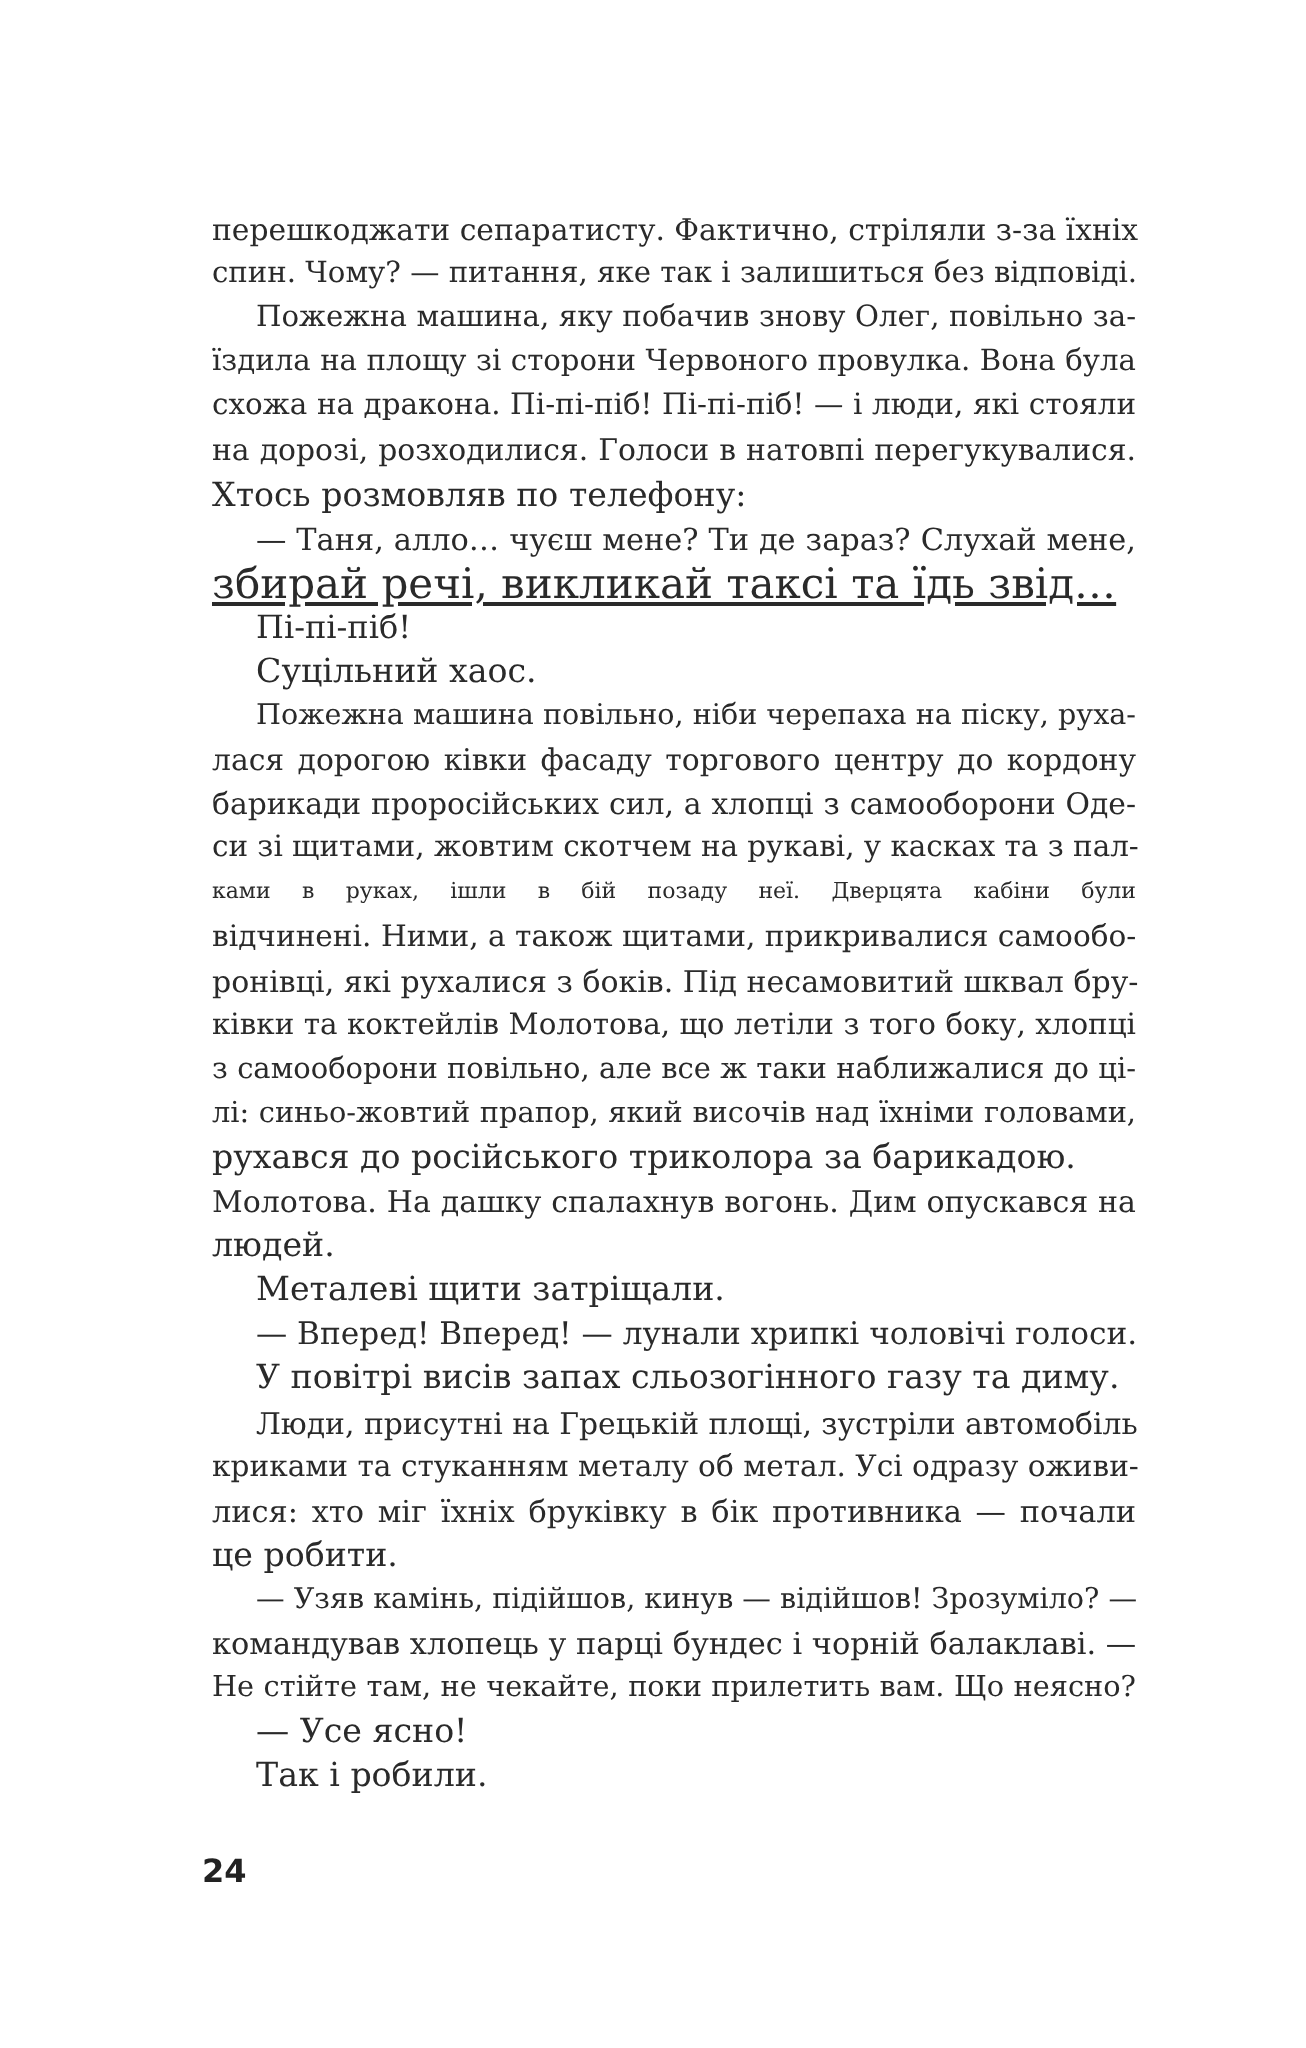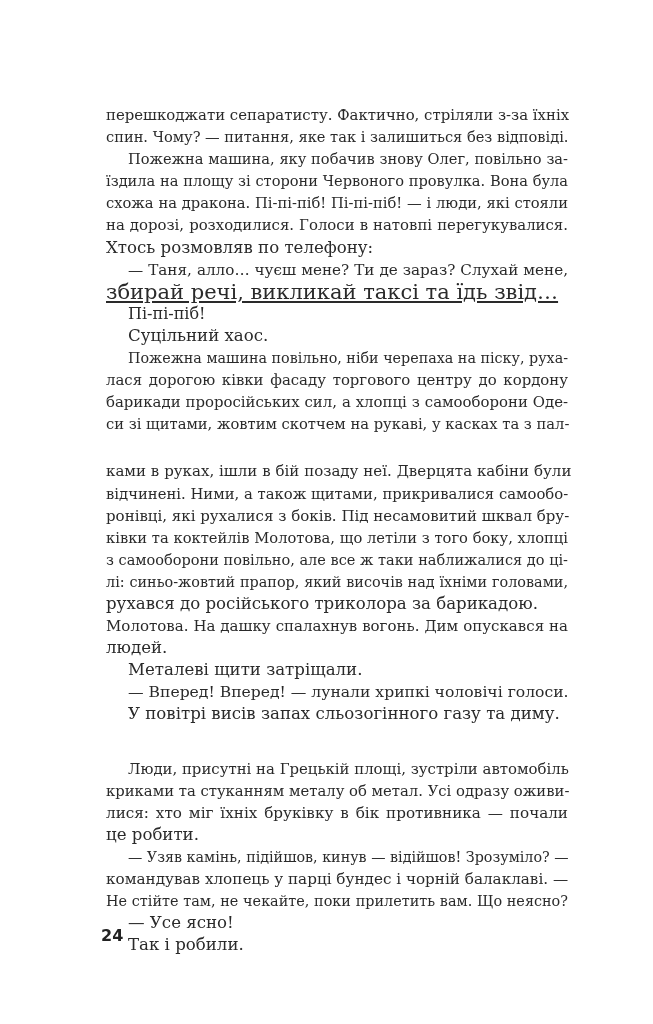--- a/index.html
+++ b/index.html
@@ -67,33 +67,33 @@
       <span class="line" style="white-space: nowrap; font-size: 14.9px; word-spacing: 0.304688px;">на дорозі, розходилися. Голоси в натовпі перегукувалися.</span>
       <span class="line last" style="white-space: nowrap; font-size: 16.6px;">Хтось розмовляв по телефону:</span>
       <span class="line indent" style="white-space: nowrap; font-size: 15.2px; word-spacing: 0.164931px;">— Таня, алло… чуєш мене? Ти де зараз? Слухай мене,</span>
       <span class="line last" style="white-space: nowrap; font-size: 21px; text-decoration: underline;">збирай речі, викликай таксі та їдь звід…</span>
       <span class="line indent last" style="white-space: nowrap; font-size: 16px;">Пі-пі-піб!</span>
       <span class="line indent last" style="white-space: nowrap; font-size: 16.6px;">Суцільний хаос.</span>
       <span class="line indent" style="white-space: nowrap; font-size: 14.3px; word-spacing: 0.00446429px;">Пожежна машина повільно, ніби черепаха на піску, руха-</span>
       <span class="line" style="white-space: nowrap; font-size: 14.9px;">лася дорогою ківки фасаду торгового центру до кордону</span>
       <span class="line" style="white-space: nowrap; font-size: 14.9px; word-spacing: 0.214286px;">барикади проросійських сил, а хлопці з самооборони Оде-</span>
       <span class="line" style="white-space: nowrap; font-size: 14.7px;">си зі щитами, жовтим скотчем на рукаві, у касках та з пал-</span>
-      <span class="line" style="white-space: nowrap; font-size: 15px; word-spacing: 0.110937px; margin-top: 25px;">ками в руках, ішли в бій позаду неї. Дверцята кабіни були</span>
+      <span class="line" style="white-space: nowrap; font-size: 11px; word-spacing: 0.110937px;">ками в руках, ішли в бій позаду неї. Дверцята кабіни були</span>
       <span class="line" style="white-space: nowrap; font-size: 14.8px;">відчинені. Ними, а також щитами, прикривалися самообо-</span>
       <span class="line" style="white-space: nowrap; font-size: 15px;">ронівці, які рухалися з боків. Під несамовитий шквал бру-</span>
       <span class="line" style="white-space: nowrap; font-size: 14.7px; word-spacing: 0.0677083px;">ківки та коктейлів Молотова, що летіли з того боку, хлопці</span>
       <span class="line" style="white-space: nowrap; font-size: 14.5px; word-spacing: 0.0451389px;">з самооборони повільно, але все ж таки наближалися до ці-</span>
       <span class="line" style="white-space: nowrap; font-size: 14.4px; word-spacing: 0.21875px;">лі: синьо-жовтий прапор, який височів над їхніми головами,</span>
       <span class="line last" style="white-space: nowrap; font-size: 16.6px;">рухався до російського триколора за барикадою.</span>
       <span class="line" style="white-space: nowrap; font-size: 15px; word-spacing: 0.1875px;">Молотова. На дашку спалахнув вогонь. Дим опускався на</span>
       <span class="line last" style="white-space: nowrap; font-size: 16.6px;">людей.</span>
       <span class="line indent last" style="white-space: nowrap; font-size: 16.6px;">Металеві щити затріщали.</span>
       <span class="line indent last" style="white-space: nowrap; font-size: 15.6px;">— Вперед! Вперед! — лунали хрипкі чоловічі голоси.</span>
       <span class="line indent last" style="white-space: nowrap; font-size: 16.6px;">У повітрі висів запах сльозогінного газу та диму.</span>
-      <span class="line indent" style="white-space: nowrap; font-size: 14.9px; margin-top: 32px;">Люди, присутні на Грецькій площі, зустріли автомобіль</span>
+      <span class="line indent" style="white-space: nowrap; font-size: 14.9px;">Люди, присутні на Грецькій площі, зустріли автомобіль</span>
       <span class="line" style="white-space: nowrap; font-size: 14.8px;">криками та стуканням металу об метал. Усі одразу оживи-</span>
       <span class="line" style="white-space: nowrap; font-size: 15.2px;">лися: хто міг їхніх бруківку в бік противника — почали</span>
       <span class="line last" style="white-space: nowrap; font-size: 16.6px;">це робити.</span>
       <span class="line indent" style="white-space: nowrap; font-size: 14.3px;">— Узяв камінь, підійшов, кинув — відійшов! Зрозуміло? —</span>
       <span class="line" style="white-space: nowrap; font-size: 15.2px;">командував хлопець у парці бундес і чорній балаклаві. —</span>
       <span class="line" style="white-space: nowrap; font-size: 14.4px; word-spacing: 0.15625px;">Не стійте там, не чекайте, поки прилетить вам. Що неясно?</span>
       <span class="line indent last" style="white-space: nowrap; font-size: 16.6px;">— Усе ясно!</span>
       <span class="line indent last" style="white-space: nowrap; font-size: 16.6px;">Так і робили.</span>
     </div>
   <div class="page-number">24</div>

